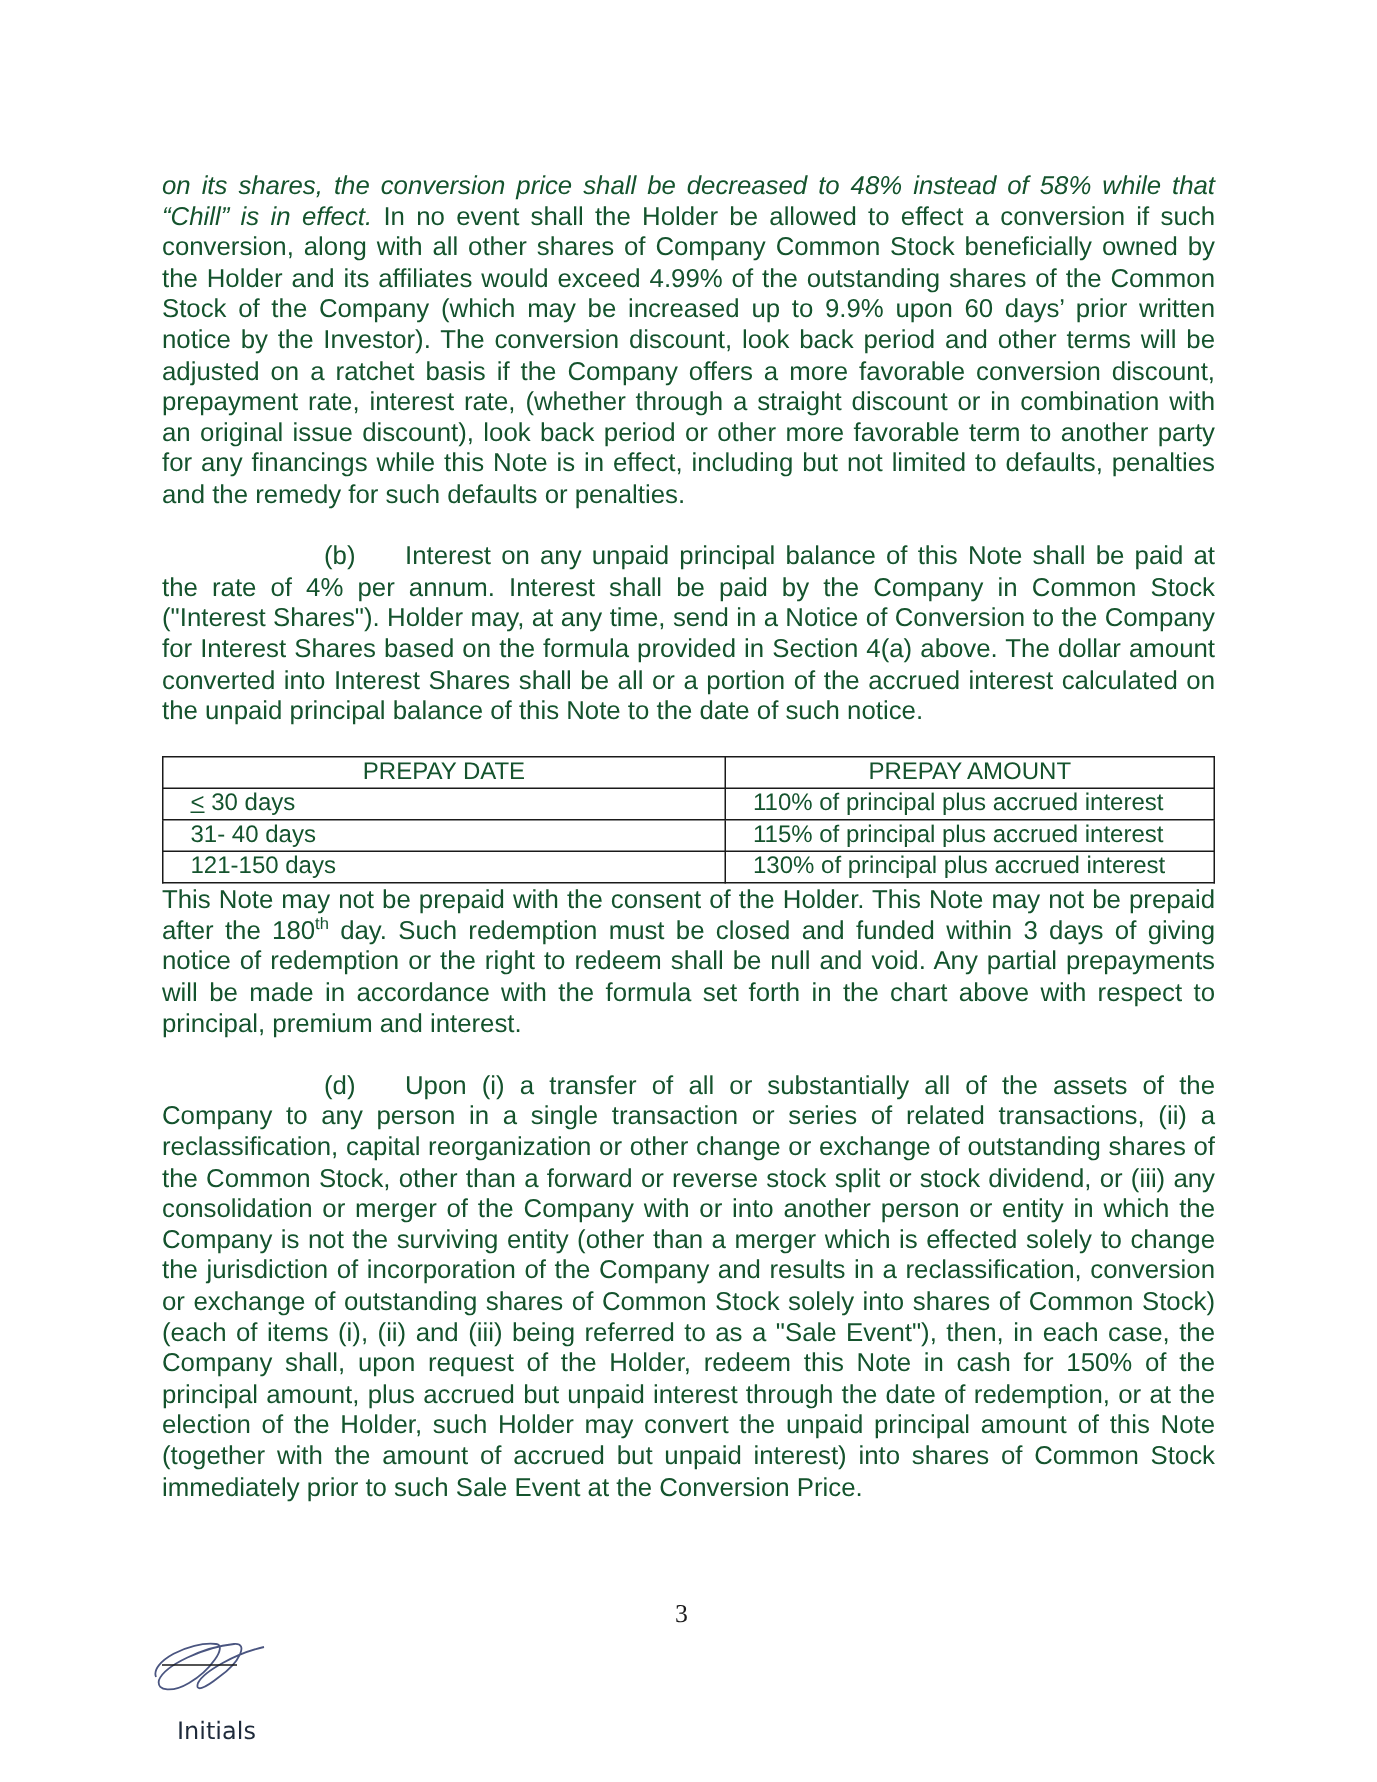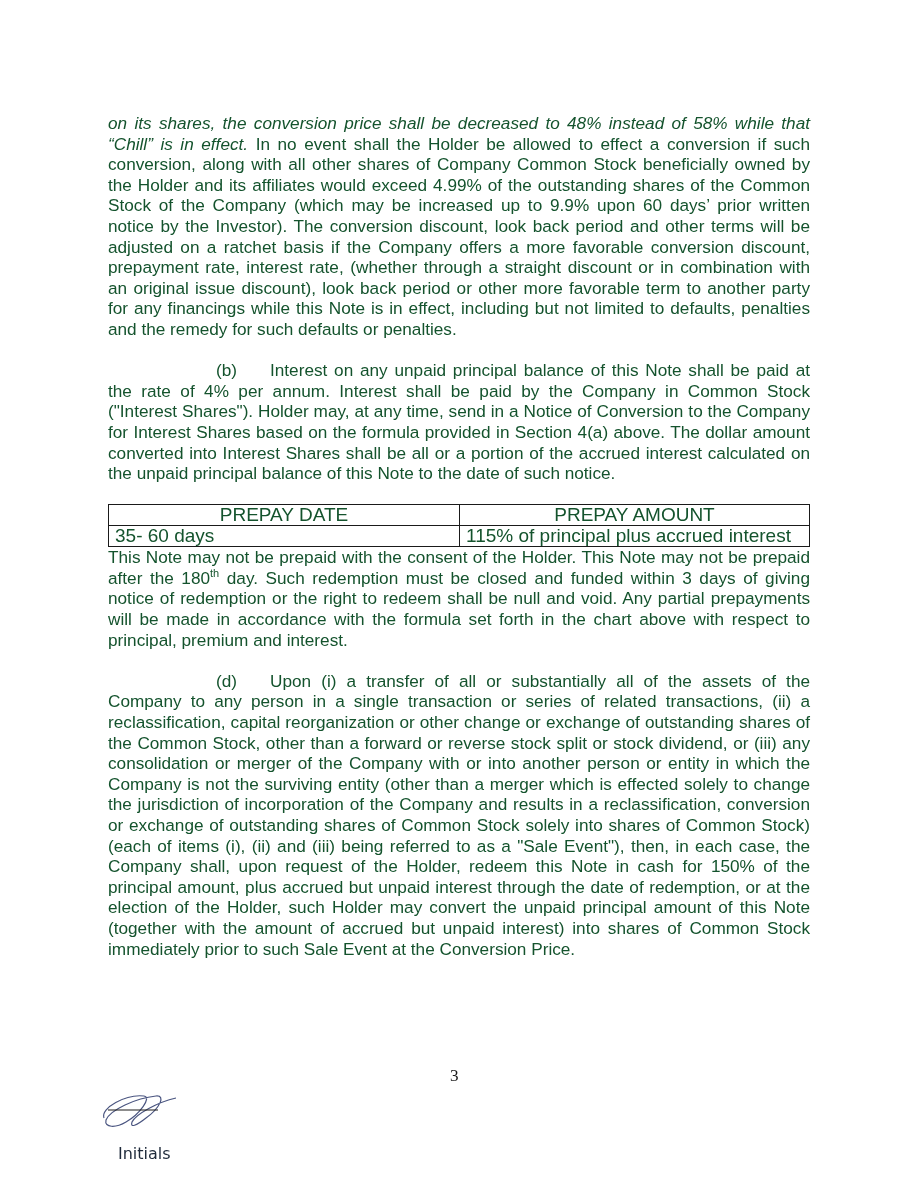--- a/index.html
+++ b/index.html
@@ -8,22 +8,22 @@
     position: absolute; left: 108px; top: 113px; width: 702px;
     font-family: Liberation Sans, sans-serif;
     font-size: 17.2px; line-height: 20.6px; color: #14532d;
   }
   .para { text-align: justify; margin: 0; }
   .para em { font-style: italic; }
   .gap { height: 20.6px; }
   .indent-label { display: inline-block; margin-left: 108px; width: 54px; }
   .ptable { width: 702px; border-collapse: collapse; margin: 0; }
   .ptable th, .ptable td {
-    border: 1.4px solid #1a1a1a; padding: 0 6px; font-weight: normal;
-    font-size: 19px; line-height: 20px; text-align: left; height: 20px;
+    border: 1.4px solid #1a1a1a; padding: 0 18px; font-weight: normal;
+    font-size: 16px; line-height: 20px; text-align: left; height: 20px;
   }
   .ptable th { text-align: center; }
   .ptable td.c1 { width: 338px; }
   .le { text-decoration: underline; }
   sup { font-size: 11px; line-height: 0; }
   .pagenum {
     position: absolute; left: 450px; top: 1066px;
     font-family: "Liberation Serif", serif; font-size: 17.2px; color: #1a1a1a;
   }
   .initials { position: absolute; left: 96px; top: 1088px; width: 90px; height: 46px; }
@@ -48,22 +48,30 @@
 
   <table class="ptable">
     <thead>
       <tr>
         <th>PREPAY DATE</th>
         <th>PREPAY AMOUNT</th>
       </tr>
     </thead>
     <tbody>
       <tr>
-        <td class="c1"> 35- 60 days</td>
+        <td class="c1"><span class="le">&lt;</span><span> 30 days</span></td>
+        <td>110% of principal plus accrued interest</td>
+      </tr>
+      <tr>
+        <td class="c1"> 31- 40 days</td>
         <td>115% of principal plus accrued interest</td>
+      </tr>
+      <tr>
+        <td class="c1"> 121-150 days</td>
+        <td>130% of principal plus accrued interest</td>
       </tr>
     </tbody>
   </table>
 
   <p class="para"><span>This Note may not be prepaid with the consent of the Holder. This Note may not be prepaid after the 180</span><sup>th</sup><span> day. Such redemption must be closed and funded within 3 days of giving notice of redemption or the right to redeem shall be null and void. Any partial prepayments will be made in accordance with the formula set forth in the chart above with respect to principal, premium and interest.</span></p>
 
   <div class="gap"></div>
 
   <p class="para"><span class="indent-label">(d)</span><span>Upon (i) a transfer of all or substantially all of the assets of the Company to any person in a single transaction or series of related transactions, (ii) a reclassification, capital reorganization or other change or exchange of outstanding shares of the Common Stock, other than a forward or reverse stock split or stock dividend, or (iii) any consolidation or merger of the Company with or into another person or entity in which the Company is not the surviving entity (other than a merger which is effected solely to change the jurisdiction of incorporation of the Company and results in a reclassification, conversion or exchange of outstanding shares of Common Stock solely into shares of Common Stock) (each of items (i), (ii) and (iii) being referred to as a "Sale Event"), then, in each case, the Company shall, upon request of the Holder, redeem this Note in cash for 150% of the principal amount, plus accrued but unpaid interest through the date of redemption, or at the election of the Holder, such Holder may convert the unpaid principal amount of this Note (together with the amount of accrued but unpaid interest) into shares of Common Stock immediately prior to such Sale Event at the Conversion Price.</span></p>
 </div>

